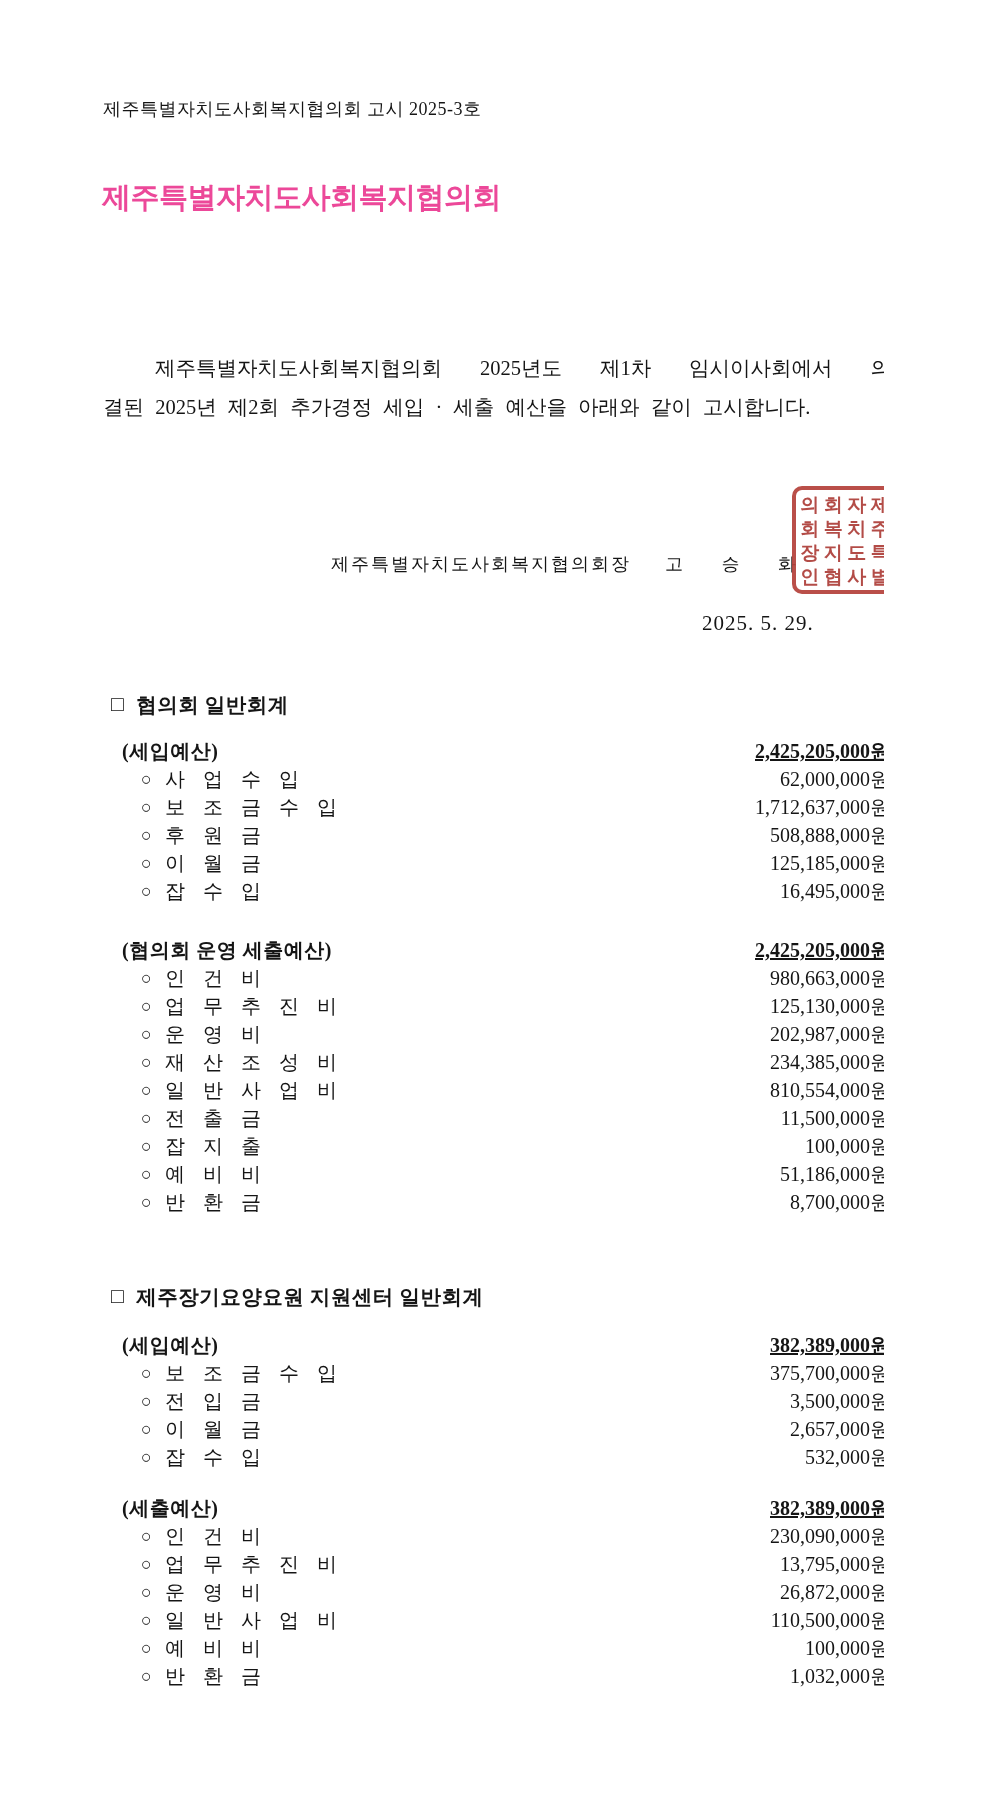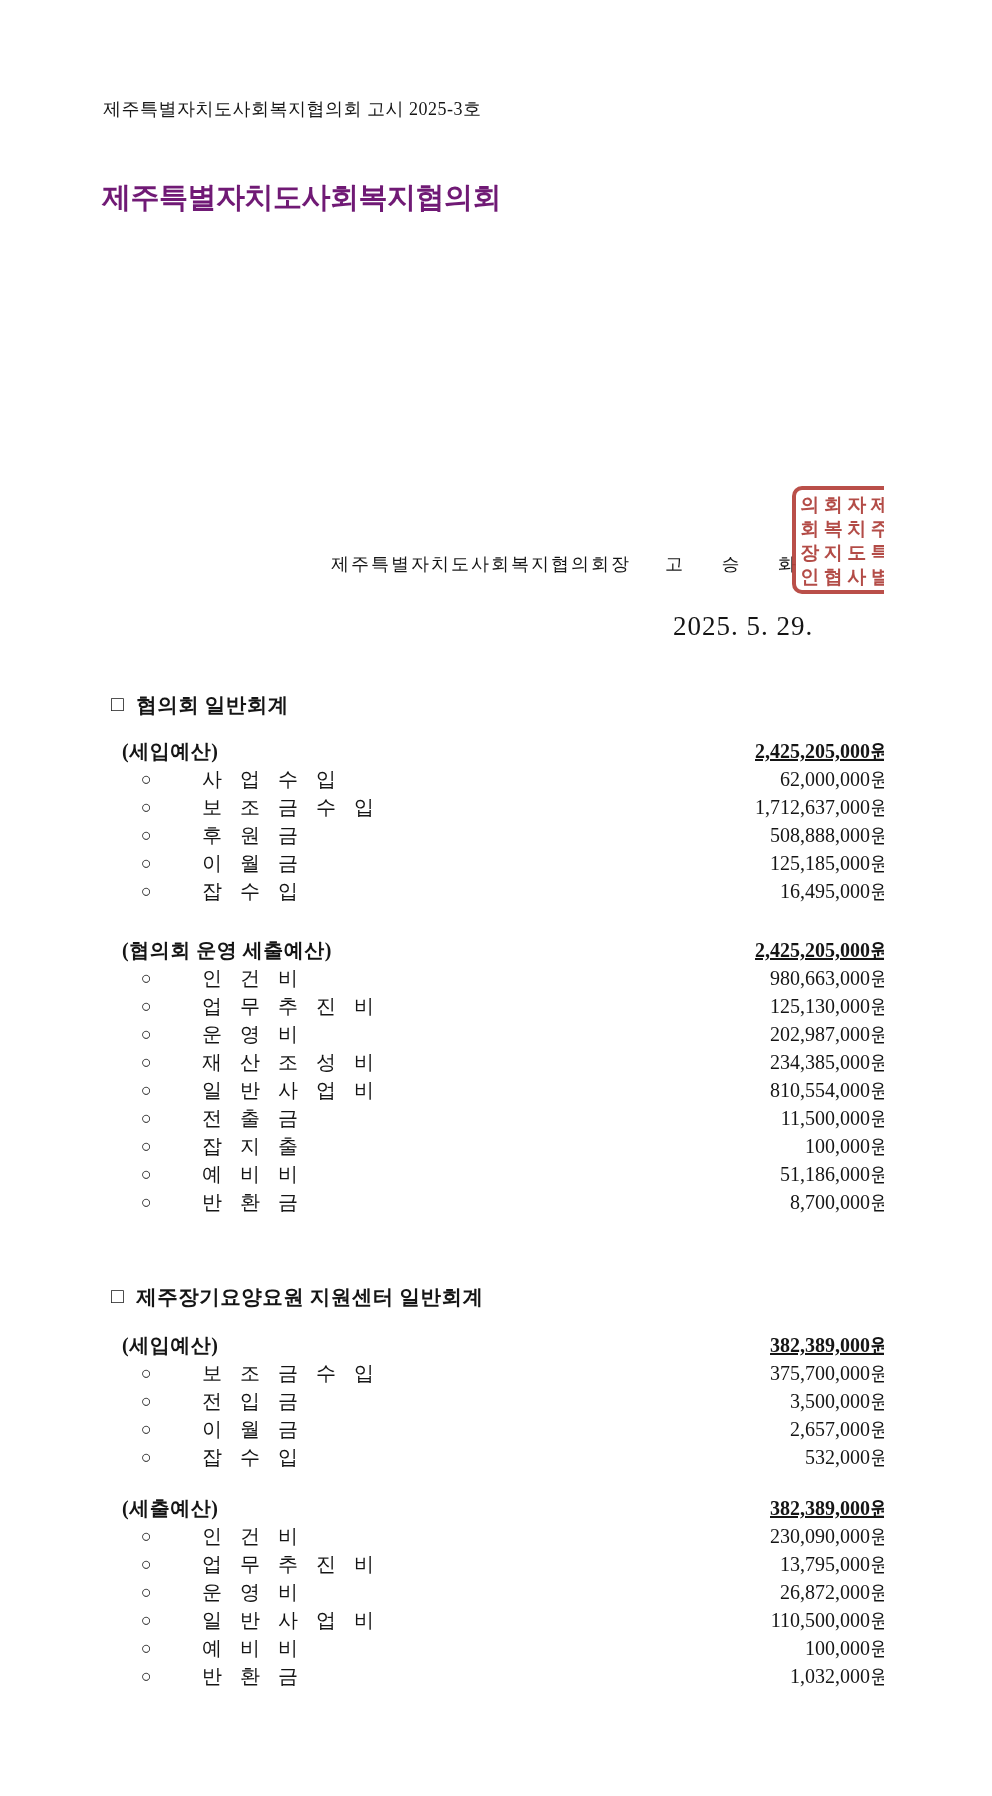--- a/index.html
+++ b/index.html
@@ -13,21 +13,21 @@
 
   .notice-number {
     position:absolute; left:103px; top:97px;
     font-size:18px; letter-spacing:.5px;
   }
 
   .doc-title {
     position:absolute; left:102px; top:174px;
     font-family:"Liberation Sans","DejaVu Sans",sans-serif;
     font-weight:800; font-size:29px; line-height:46px; letter-spacing:-.5px;
-    color:#701a75;
+    color:#ec4899;
   }
 
   .body-text { position:absolute; left:103px; top:349px; width:788px; font-size:20.5px; line-height:39px; }
   .body-line1 { text-indent:52px; text-align:justify; text-align-last:justify; }
   .body-line2 { word-spacing:6px; }
 
   .signature {
     position:absolute; left:305px; top:531px;
     font-size:18px; letter-spacing:2px; white-space:pre;
   }
@@ -35,21 +35,21 @@
 
   .seal {
     position:absolute; left:792px; top:486px; width:106px; height:108px;
     border:4px solid #b5423c; border-radius:10px;
     display:grid; grid-template-columns:repeat(4,1fr); grid-template-rows:repeat(4,1fr);
     padding:2px; color:#ae3f3a; font-weight:700; font-size:19px; line-height:1;
     opacity:.93; background:transparent;
   }
   .seal span { display:flex; align-items:center; justify-content:center; }
 
-  .doc-date { position:absolute; left:673px; top:611px; font-size:27px; letter-spacing:1px; }
+  .doc-date { position:absolute; left:702px; top:611px; font-size:21px; letter-spacing:1px; }
 
   .section-heading {
     position:absolute; left:111px;
     font-weight:700; font-size:20.5px; letter-spacing:.5px;
     display:flex; align-items:center; gap:12px;
   }
   .sec1 { top:691px; }
   .sec2 { top:1283px; }
   .sq { font-weight:400; font-size:21px; position:relative; top:-1px; }
 
@@ -58,34 +58,38 @@
   .g-a2 { top:936px; }
   .g-b1 { top:1331px; }
   .g-b2 { top:1494px; }
 
   .grow { display:flex; justify-content:space-between; align-items:flex-start; height:28px; line-height:28px; }
   .ghead { font-weight:700; }
   .ghead .gname { letter-spacing:.5px; }
   .ghead .val { font-weight:700;text-decoration:underline; }
   .ileft { display:flex; align-items:baseline; padding-left:19px; }
   .bullet { font-size:18px; margin-right:13px; position:relative; top:-1px; }
-  .iname { letter-spacing:5px; word-spacing:3px;margin-left:37px; }
+  .iname { letter-spacing:5px; word-spacing:3px; }
   .val { letter-spacing:0; }
 </style>
 </head>
 <body>
 
 <div class="page">
 
   <div class="notice-number">제주특별자치도사회복지협의회 고시 2025-3호</div>
 
   <div class="doc-title">
     <div>제주특별자치도사회복지협의회</div>
   </div>
 
+  <div class="body-text">
+    <div class="body-line1">제주특별자치도사회복지협의회 2025년도 제1차 임시이사회에서 의</div>
+    <div class="body-line2">결된 2025년 제2회 추가경정 세입 · 세출 예산을 아래와 같이 고시합니다.</div>
+  </div>
 
   <div class="signature">
     <span>제주특별자치도사회복지협의회장</span><span class="sig-name">고 승 화</span>
   </div>
 
   <div class="seal">
     <span>의</span>
     <span>회</span>
     <span>자</span>
     <span>제</span>

